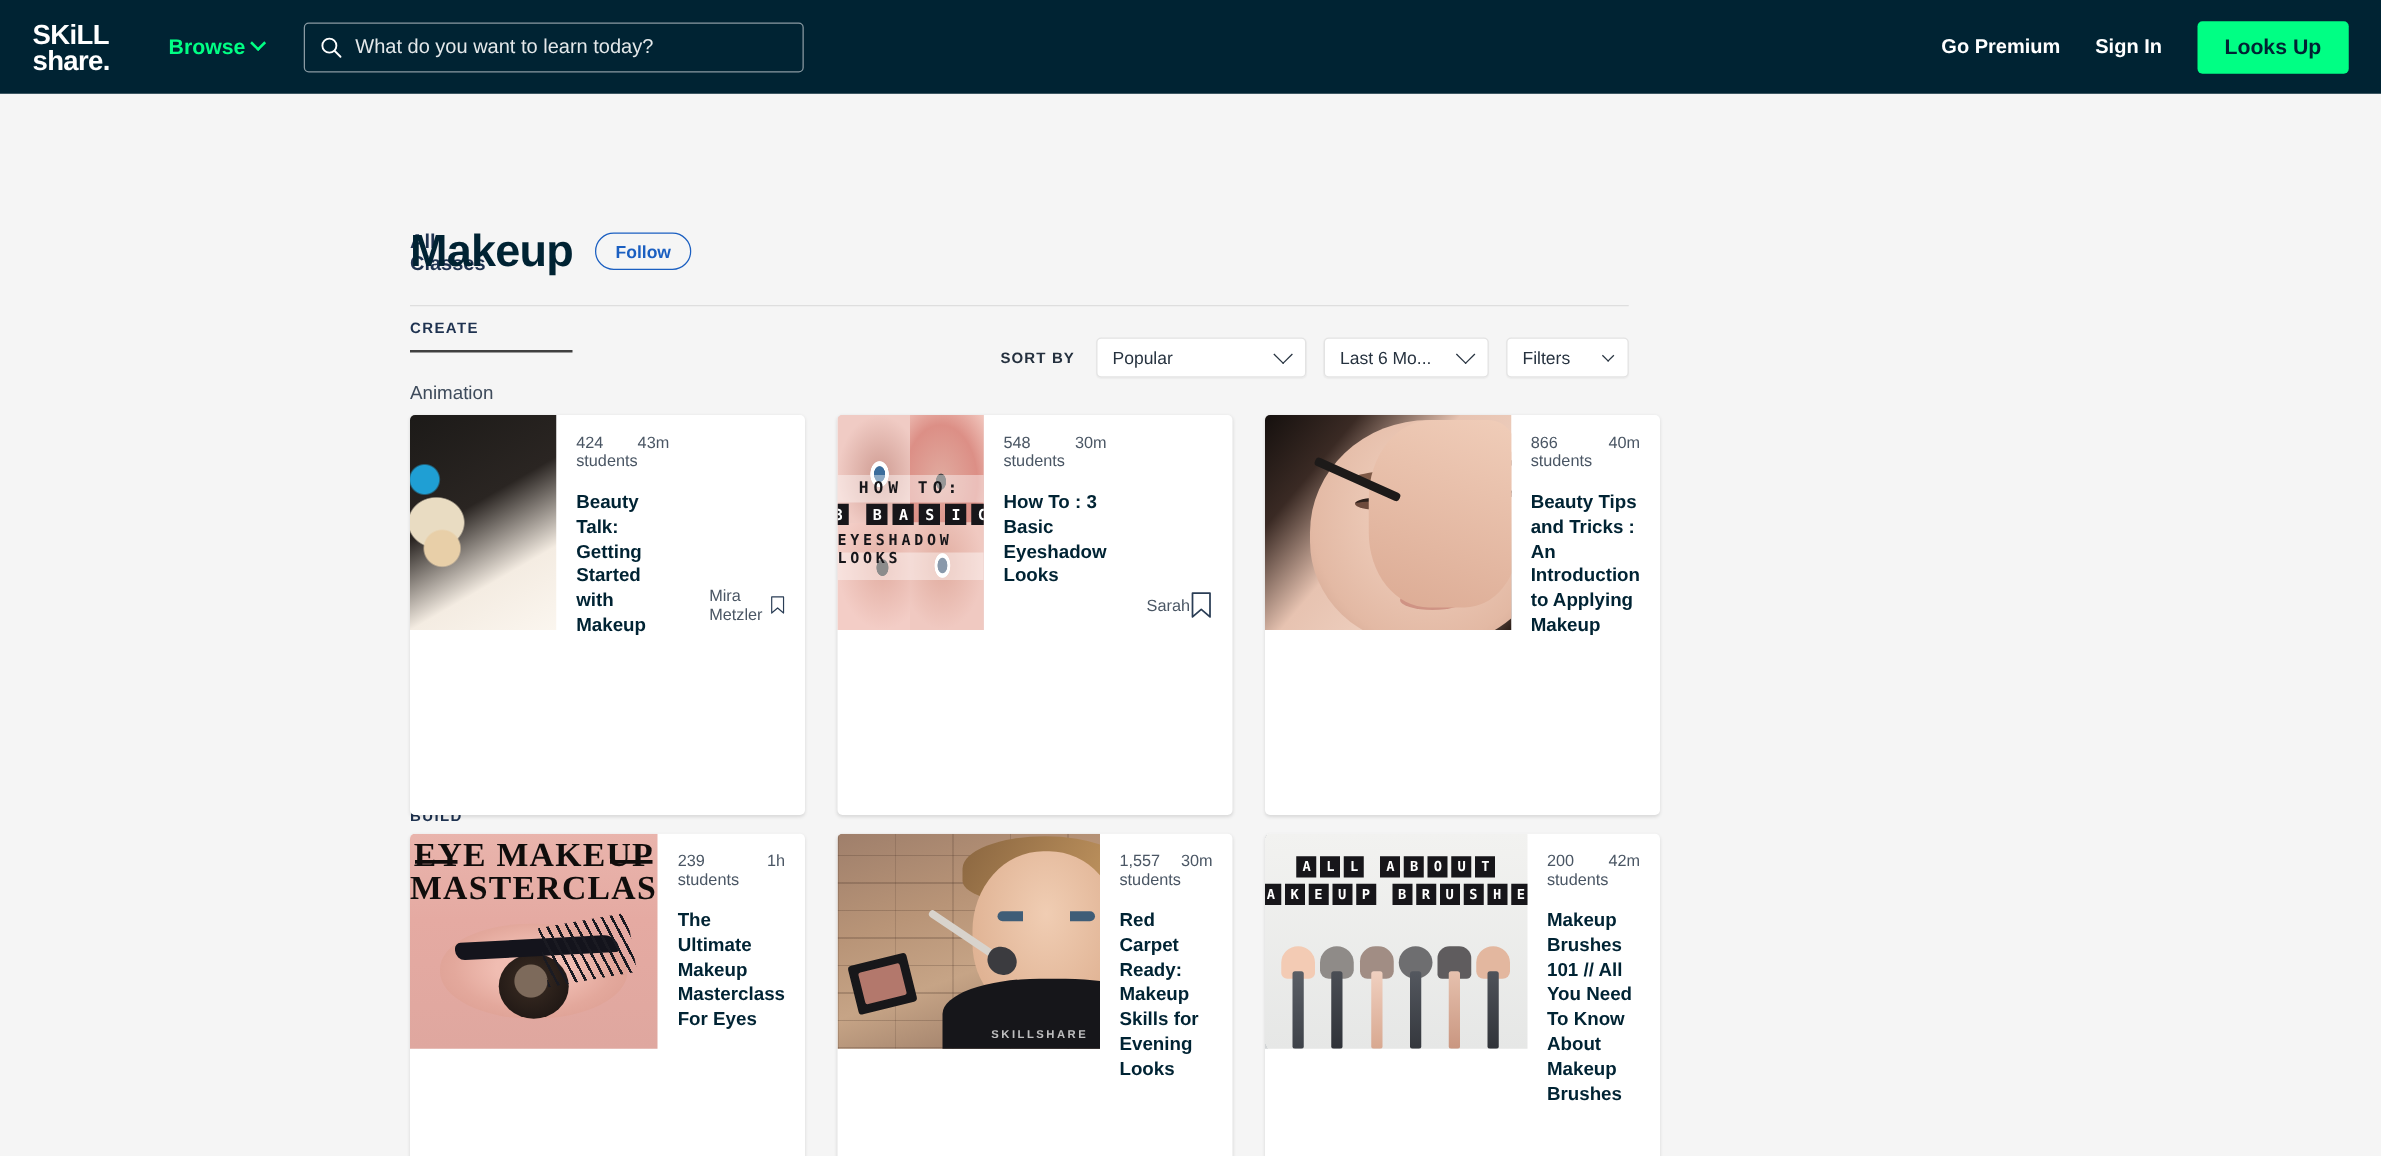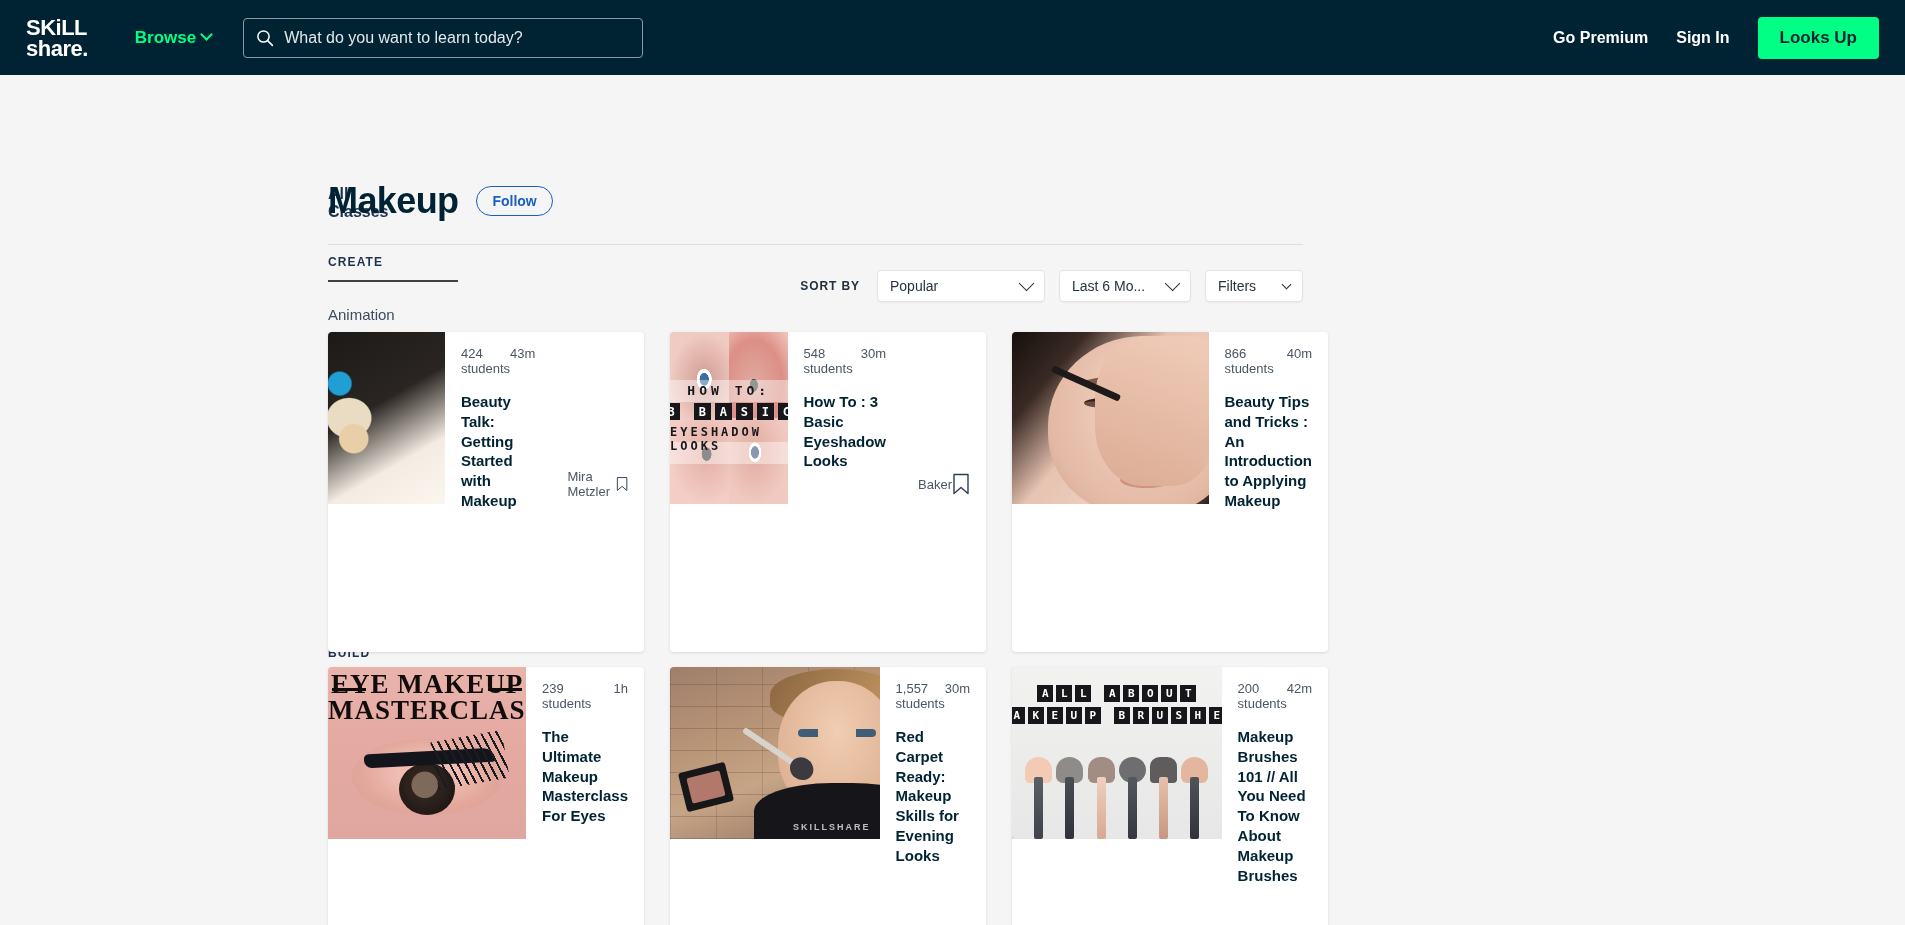--- a/index.html
+++ b/index.html
@@ -538,21 +538,21 @@
           </div>
         </div>
         <div class="card-body">
           <div class="meta">
             <span>548 students</span>
             <span>30m</span>
           </div>
           <div class="card-title">How To : 3 Basic Eyeshadow Looks</div>
         </div>
         <div class="card-foot">
-          <span class="author">Baker</span>
+          <span class="author">Sarah</span>
           <svg class="bookmark" width="18" height="22" viewBox="0 0 18 22">
             <path d="M2 1.5h14v19l-7-6-7 6z" fill="none" stroke="#2a3d55" stroke-width="1.4" stroke-linejoin="round"></path>
           </svg>
         </div>
       </div>
 
       <div class="card">
         <div class="thumb t3">
           <div class="face"></div>
           <div class="brow-l"></div>

